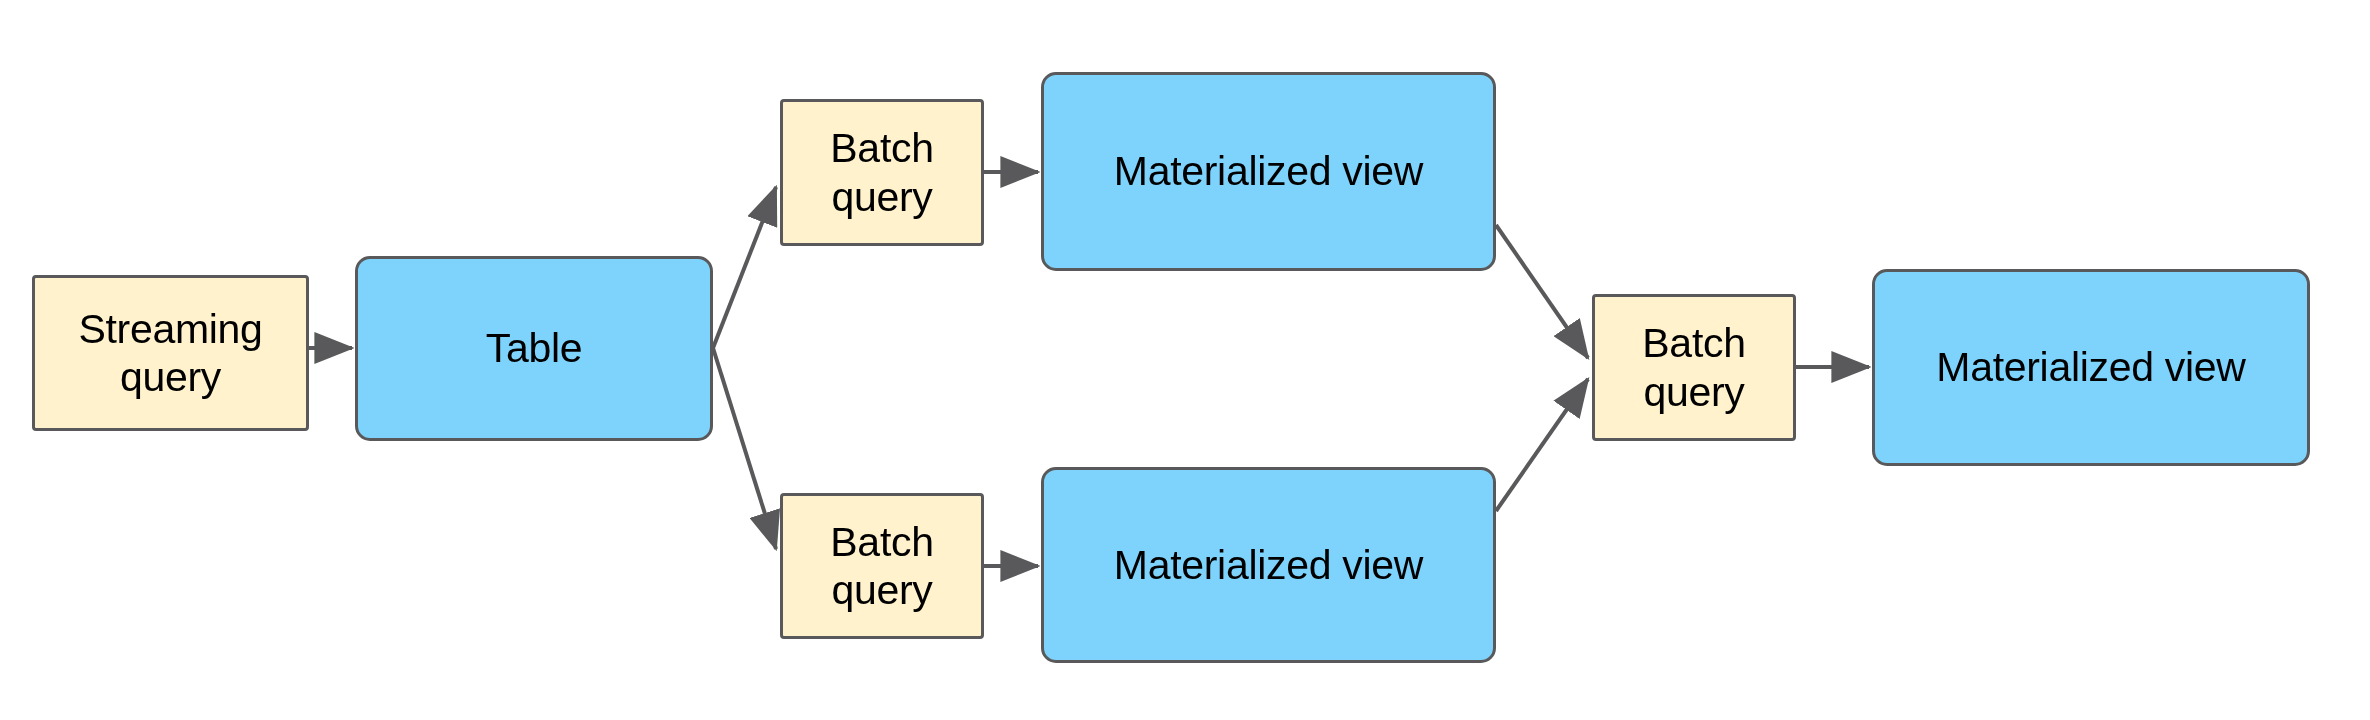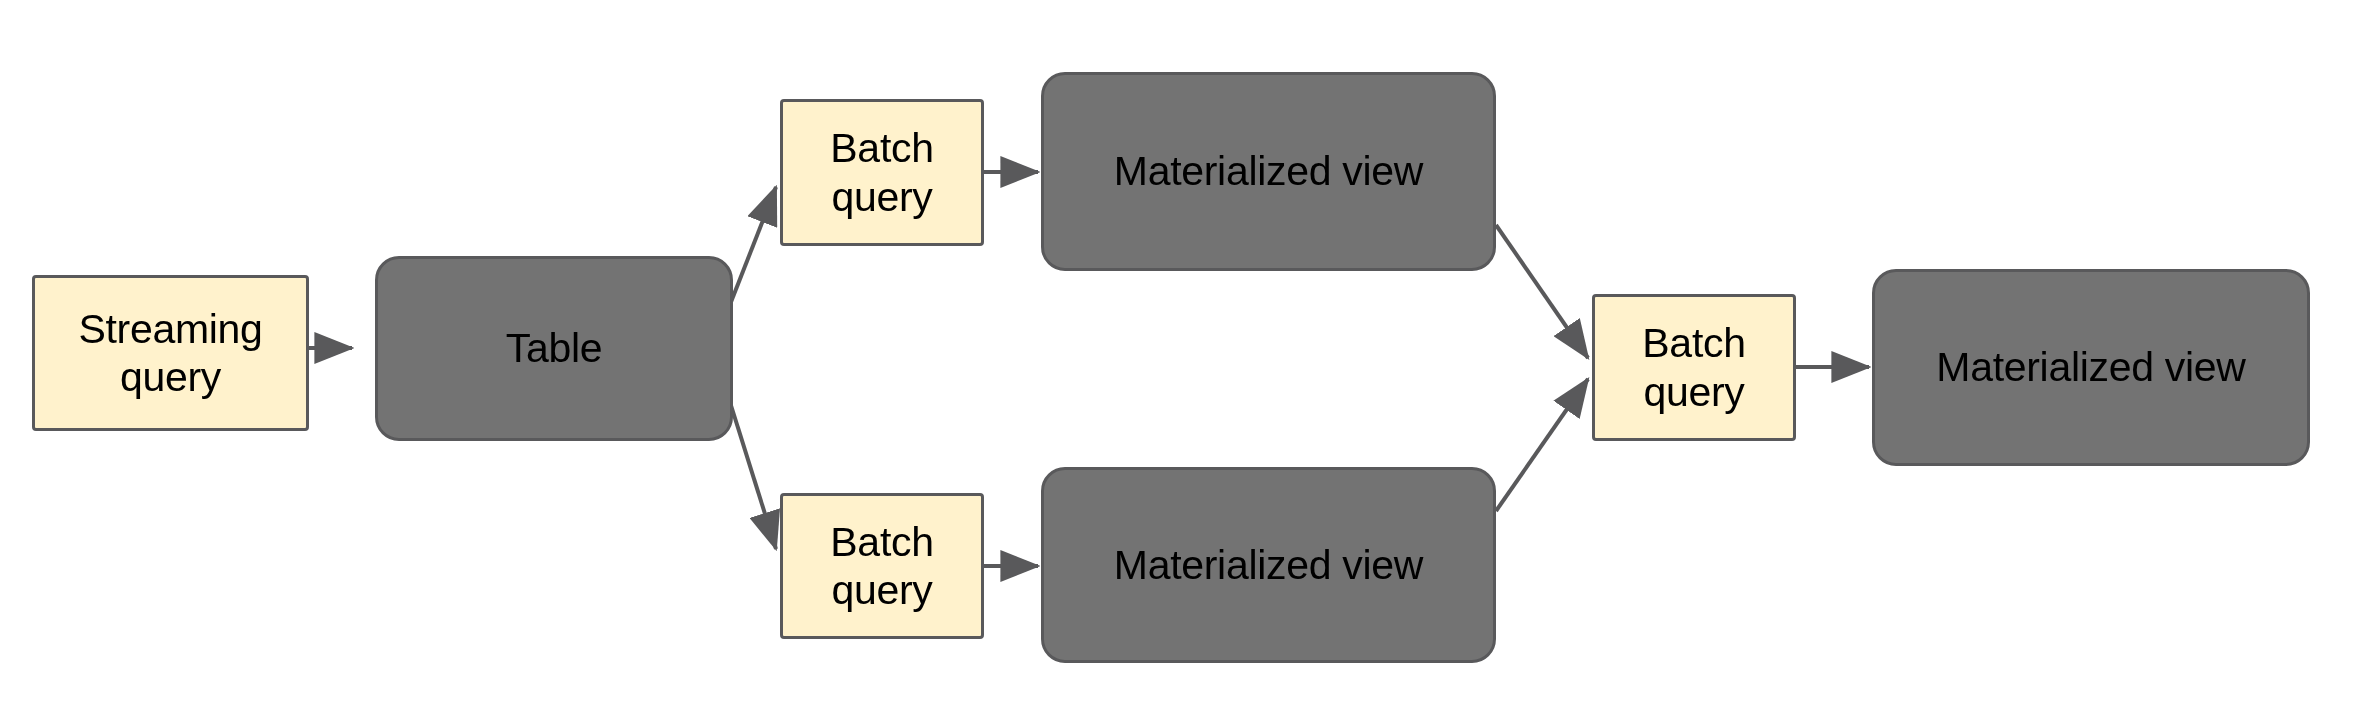--- a/index.html
+++ b/index.html
@@ -39,27 +39,27 @@
     line-height: 1.18;
     letter-spacing: -0.3px;
     white-space: pre-line;
     z-index: 2;
   }
   .node-process {
     background: #fff2cc;
     border-radius: 4px;
   }
   .node-store {
-    background: #737373;
-    border-radius: 24px;
+    background: #7dd3fc;
+    border-radius: 15px;
   }
 
   
   #node-streaming-query { left: 32px;   top: 275px; width: 277px; height: 156px; }
-  #node-table           { left: 355px;  top: 256px; width: 358px; height: 185px; margin-left: 20px; }
+  #node-table           { left: 355px;  top: 256px; width: 358px; height: 185px; }
   #node-batch-query-top { left: 780px;  top: 99px;  width: 204px; height: 147px; }
   #node-mv-top          { left: 1041px; top: 72px;  width: 455px; height: 199px; }
   #node-batch-query-bot { left: 780px;  top: 493px; width: 204px; height: 146px; }
   #node-mv-bot          { left: 1041px; top: 467px; width: 455px; height: 196px; }
   #node-batch-query-mid { left: 1592px; top: 294px; width: 204px; height: 147px; }
   #node-mv-right        { left: 1872px; top: 269px; width: 438px; height: 197px; }
 </style>
 </head>
 <body>
 

